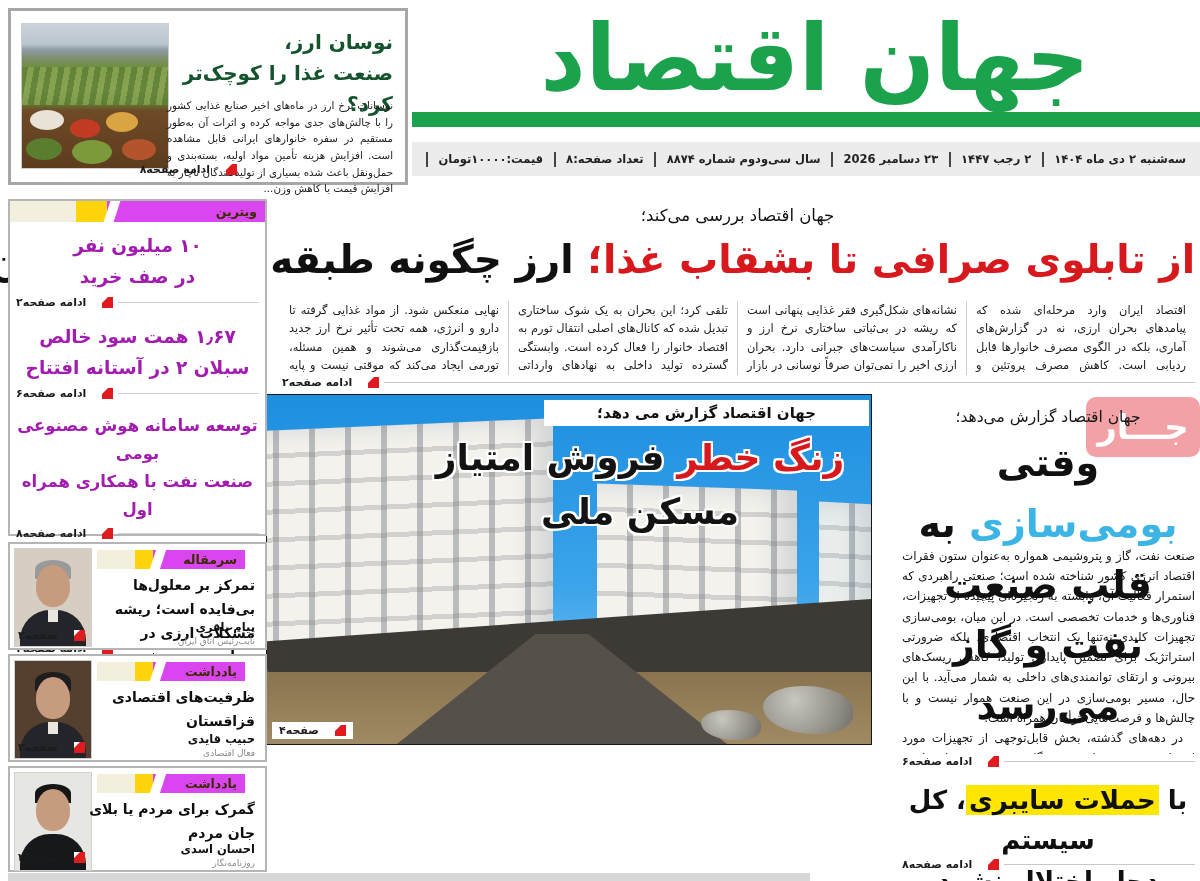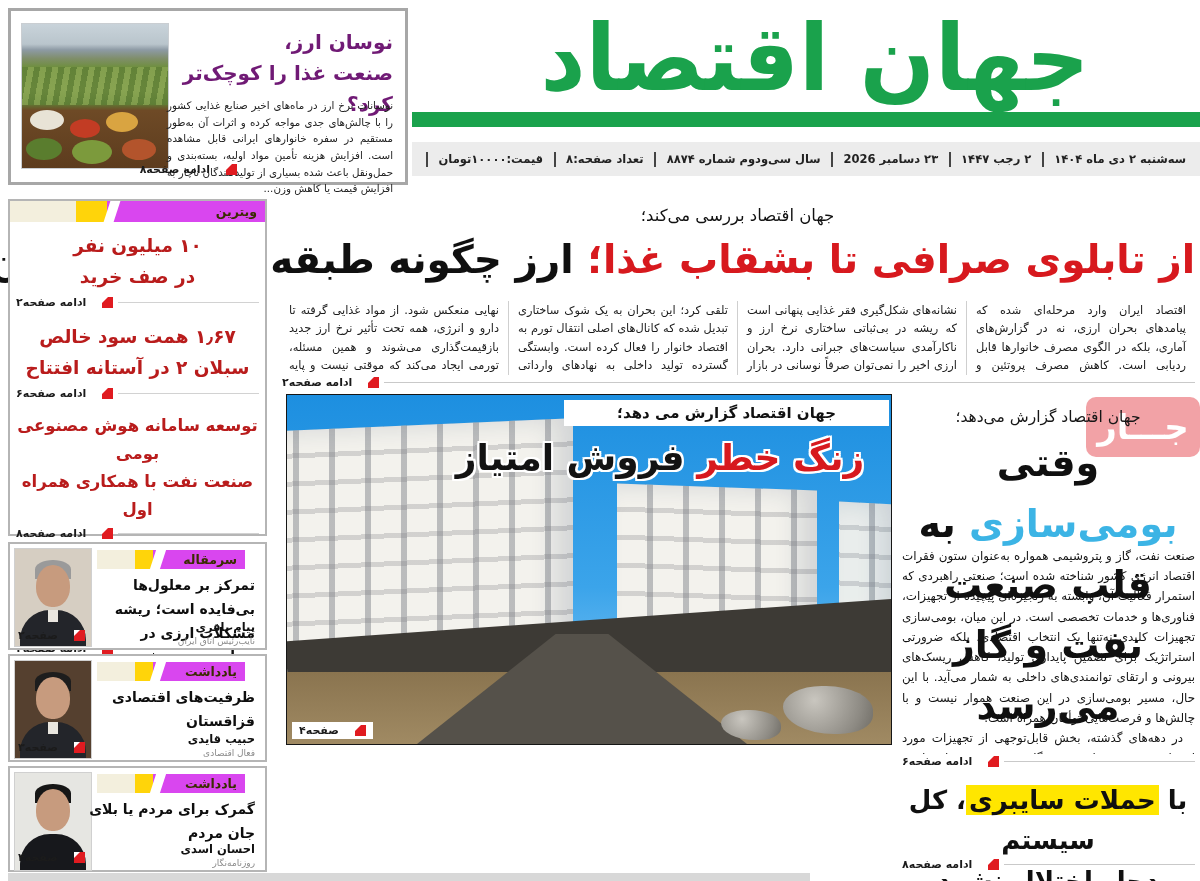--- a/index.html
+++ b/index.html
@@ -22,21 +22,21 @@
 
   
   .food-box { position:absolute; left:8px; top:8px; width:400px; height:177px;
               border:3px solid #a7a7a7; background:#fff; }
   .food-photo { position:absolute; left:10px; top:12px; width:148px; height:146px; overflow:hidden;
                 border:1px solid #caced2; background:linear-gradient(180deg,#c9d3da 0%,#b9c5cc 14%,#8d9aa4 18%,#7f8e6a 24%,#6f8f3f 30%,#86a24e 46%,#5f7f36 55%,#6e4a26 60%,#5d3c1e 100%); }
   .farm-rows { position:absolute; left:0; top:30%; width:100%; height:26%;
                background:repeating-linear-gradient(100deg,#5f7f36 0 6px,#88a452 6px 12px); opacity:.8; }
   .bowl { position:absolute; border-radius:50%; }
   .food-title { position:absolute; right:12px; top:16px; width:222px; text-align:right;
-                font-size:20px; font-weight:800; color:#701a75; line-height:1.55; }
+                font-size:20px; font-weight:800; color:#14532d; line-height:1.55; }
   .food-body { position:absolute; right:12px; top:86px; width:226px; text-align:justify;
                font-size:10.3px; line-height:1.62; color:#222; }
   .food-cont { position:absolute; right:168px; bottom:6px; }
 
   
   .cont { display:flex; align-items:center; gap:16px; font-size:11px; font-weight:bold; color:#1b1b1b; }
   .cont .ico { width:11px; height:11px; background:#e01b20; position:relative; flex:0 0 auto; }
   .cont .ico::after { content:""; position:absolute; left:0; top:0; border:3px solid #fff;
                       border-right-color:transparent; border-bottom-color:transparent; }
   .cont-row { position:absolute; display:flex; align-items:center; gap:5px; }
@@ -46,21 +46,21 @@
   .lead-kicker { position:absolute; left:280px; top:206px; width:915px; text-align:center;
                  font-size:16.5px; color:#111; }
   .lead-headline { position:absolute; left:278px; top:237px; width:917px; text-align:center;
                    font-size:39px; font-weight:800; color:#101010; letter-spacing:-1px; white-space:nowrap; }
   .lead-headline .red { color:#d7191e; }
   .lead-cols { position:absolute; left:280px; top:301px; width:915px; height:74px; display:flex; }
   .lead-col { flex:1; padding:0 9px; font-size:11.4px; line-height:1.6; text-align:justify; color:#1c1c1c; overflow:hidden; }
   .lead-col + .lead-col { border-left:none; border-right:1px solid #cfcfcf; }
 
   
-  .photo { position:absolute; left:286px; top:394px; width:606px; height:351px;
+  .photo { position:absolute; left:266px; top:394px; width:606px; height:351px;
            border:1px solid #161616; background:linear-gradient(180deg,#1d8fe0 0%,#3ba4ea 55%,#5cb4ef 72%); overflow:hidden; }
   .bldg { position:absolute; background-color:#f3f2ed;
           background-image:repeating-linear-gradient(180deg,rgba(0,0,0,0) 0 23px,rgba(125,125,130,.28) 23px 28px),
                            repeating-linear-gradient(90deg,rgba(0,0,0,0) 0 30px,rgba(95,100,110,.38) 30px 36px);
           box-shadow: inset -18px 0 26px rgba(20,40,80,.14); }
   .b1 { left:-24px; top:30px;  width:310px; height:345px; transform:skewY(-2.5deg); }
   .b2 { left:330px; top:92px;  width:200px; height:270px; transform:skewY(2deg); }
   .b3 { left:552px; top:108px; width:60px;  height:250px; transform:skewY(3deg); opacity:.95; }
   .ph-dark { position:absolute; left:0; bottom:48px; width:110%; height:78px; background:#3d3a35; transform:rotate(-4deg); }
   .ph-ground { position:absolute; left:0; bottom:0; width:100%; height:72px;
@@ -93,21 +93,21 @@
                     font-size:26px; font-weight:800; color:#101010; line-height:1.55; }
   .cyber-headline .hl { background:#ffe600; padding:0 3px; }
 
   
   .sbox { position:absolute; left:8px; width:259px; border:2px solid #b5b5b5; background:#fff; }
   .ybar { position:relative; height:21px; background:#d946ef; display:flex; align-items:center; }
   .ybar .lbl { position:absolute; right:8px; font-size:12.5px; font-weight:800; color:#3a2c00; }
   .ybar .notch { position:absolute; left:38%; top:0; width:10px; height:100%; background:#fff; transform:skewX(-18deg); }
   .ybar .pale { position:absolute; left:0; top:0; width:26%; height:100%; background:#f3efdd; }
   .ybar .pale2 { position:absolute; left:26%; top:0; width:12%; height:100%; background:#ffd40a; }
-  .v-item-title { text-align:center; font-size:18.5px; font-weight:800; color:#b91c1c; line-height:1.7; padding:8px 6px 2px; }
+  .v-item-title { text-align:center; font-size:18.5px; font-weight:800; color:#a21caf; line-height:1.7; padding:8px 6px 2px; }
   .v-cont { position:relative; display:flex; align-items:center; gap:5px; padding:1px 6px 4px; }
   .v-cont .line { flex:1; border-top:1px solid #d2d2d2; }
   .mini-bar { position:absolute; right:20px; top:6px; width:148px; height:19px; }
   .mini-bar .ybar { height:19px; }
   .s-title { position:absolute; right:10px; top:30px; width:166px; text-align:right;
              font-size:14px; font-weight:800; color:#0e0e0e; line-height:1.7; }
   .s-author { position:absolute; right:10px; font-size:11.5px; font-weight:bold; color:#111; }
   .s-role { position:absolute; right:10px; font-size:9px; color:#8a8a8a; }
   .s-page { position:absolute; left:8px; bottom:6px; }
   .headshot { position:absolute; left:4px; top:4px; width:78px; height:99px; overflow:hidden; border:1px solid #d0d0d0; }
@@ -189,20 +189,21 @@
     <div class="bldg b2"></div>
     <div class="bldg b3"></div>
     <div class="ph-dark"></div>
     <div class="ph-ground"></div>
     <div class="ph-road"></div>
     <div class="rubble" style="right:18px;bottom:10px;width:90px;height:48px;"></div>
     <div class="rubble" style="right:110px;bottom:4px;width:60px;height:30px;"></div>
     <div class="ph-kicker">جهان اقتصاد گزارش می دهد؛</div>
     <div class="ph-headline">
       <div><span class="red">زنگ خطر</span><span class="t"> فروش امتیاز</span></div>
+      <div>مسکن ملی</div>
     </div>
     <div class="cont ph-page">
       <span class="ico"></span>
       <span>صفحه۴</span>
     </div>
   </div>
 
   <div class="watermark">جـــار</div>
   <div class="oil-kicker">جهان اقتصاد گزارش می‌دهد؛</div>
   <div class="oil-headline">

